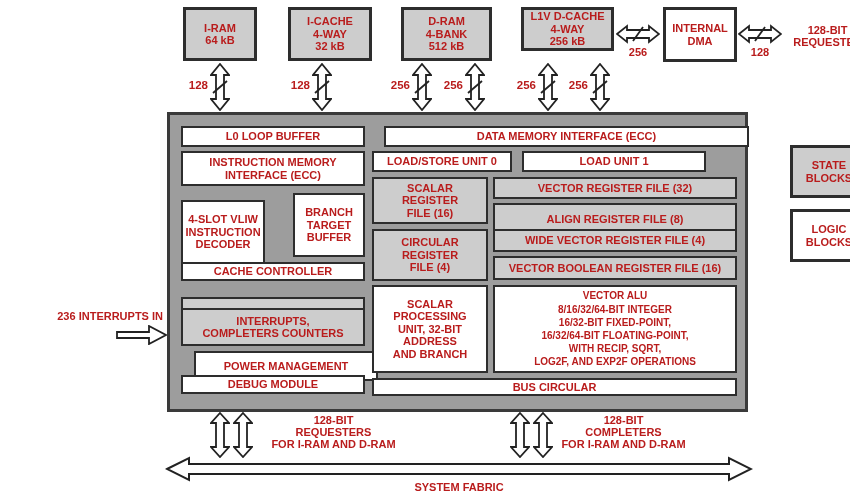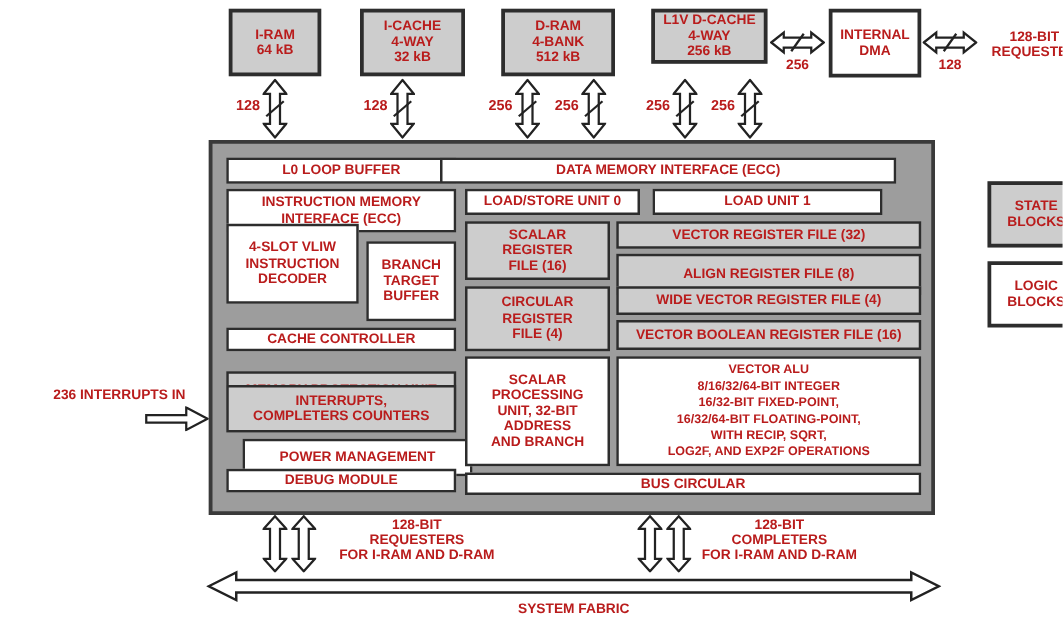--- a/index.html
+++ b/index.html
@@ -43,21 +43,21 @@
     white-space: pre-line;
   }
   .buslbl {
     position: absolute;
     font-size: 11.5px;
     text-align: right;
     width: 30px;
   }
   .arr { position: absolute; }
   .small { font-size: 10px; line-height: 13.2px; }
-  .left-align { text-align: center; }
+  .left-align { text-align: right; }
 </style>
 </head>
 <body>
 
 <div class="canvas">
 
   <div class="blk gray thick" style="left:163px;top:7px;width:74px;height:54px">I-RAM
 64 kB</div>
   <div class="blk gray thick" style="left:268px;top:7px;width:84px;height:54px">I-CACHE
 4-WAY
@@ -113,34 +113,34 @@
     <path d="M10 1 L19 12 L14 12 L14 36 L19 36 L10 47 L1 36 L6 36 L6 12 L1 12 Z" fill="#fff" stroke="#222" stroke-width="1.8"></path>
       <path d="M3 30 L17 18" stroke="#222" stroke-width="1.8" fill="none"></path>
   </svg>
   <div class="buslbl" style="left:538px;top:79px">256</div>
 
   <div class="container"></div>
 
   <div class="blk" style="left:161px;top:126px;width:184px;height:21px">L0 LOOP BUFFER</div>
   <div class="blk" style="left:161px;top:151px;width:184px;height:35px">INSTRUCTION MEMORY
 INTERFACE (ECC)</div>
-  <div class="blk" style="left:161px;top:179px;width:106px;height:64px">4-SLOT VLIW
+  <div class="blk" style="left:161px;top:200px;width:84px;height:64px">4-SLOT VLIW
 INSTRUCTION
 DECODER</div>
   <div class="blk" style="left:273px;top:193px;width:72px;height:64px">BRANCH
 TARGET
 BUFFER</div>
   <div class="blk" style="left:161px;top:262px;width:184px;height:19px">CACHE CONTROLLER</div>
   <div class="blk gray" style="left:161px;top:297px;width:184px;height:31px">MEMORY PROTECTION UNIT</div>
   <div class="blk gray" style="left:161px;top:308px;width:184px;height:38px">INTERRUPTS,
 COMPLETERS COUNTERS</div>
   <div class="blk" style="left:174px;top:351px;width:184px;height:30px">POWER MANAGEMENT</div>
   <div class="blk" style="left:161px;top:375px;width:184px;height:19px">DEBUG MODULE</div>
 
-  <div class="blk" style="left:332px;top:126px;width:365px;height:21px">DATA MEMORY INTERFACE (ECC)</div>
+  <div class="blk" style="left:364px;top:126px;width:365px;height:21px">DATA MEMORY INTERFACE (ECC)</div>
   <div class="blk" style="left:352px;top:151px;width:140px;height:21px">LOAD/STORE UNIT 0</div>
   <div class="blk" style="left:502px;top:151px;width:184px;height:21px">LOAD UNIT 1</div>
   <div class="blk gray" style="left:352px;top:177px;width:116px;height:47px">SCALAR
 REGISTER
 FILE (16)</div>
   <div class="blk gray" style="left:473px;top:177px;width:244px;height:22px">VECTOR REGISTER FILE (32)</div>
   <div class="blk gray" style="left:473px;top:203px;width:244px;height:33px">ALIGN REGISTER FILE (8)</div>
   <div class="blk gray" style="left:352px;top:229px;width:116px;height:52px">CIRCULAR
 REGISTER
 FILE (4)</div>

